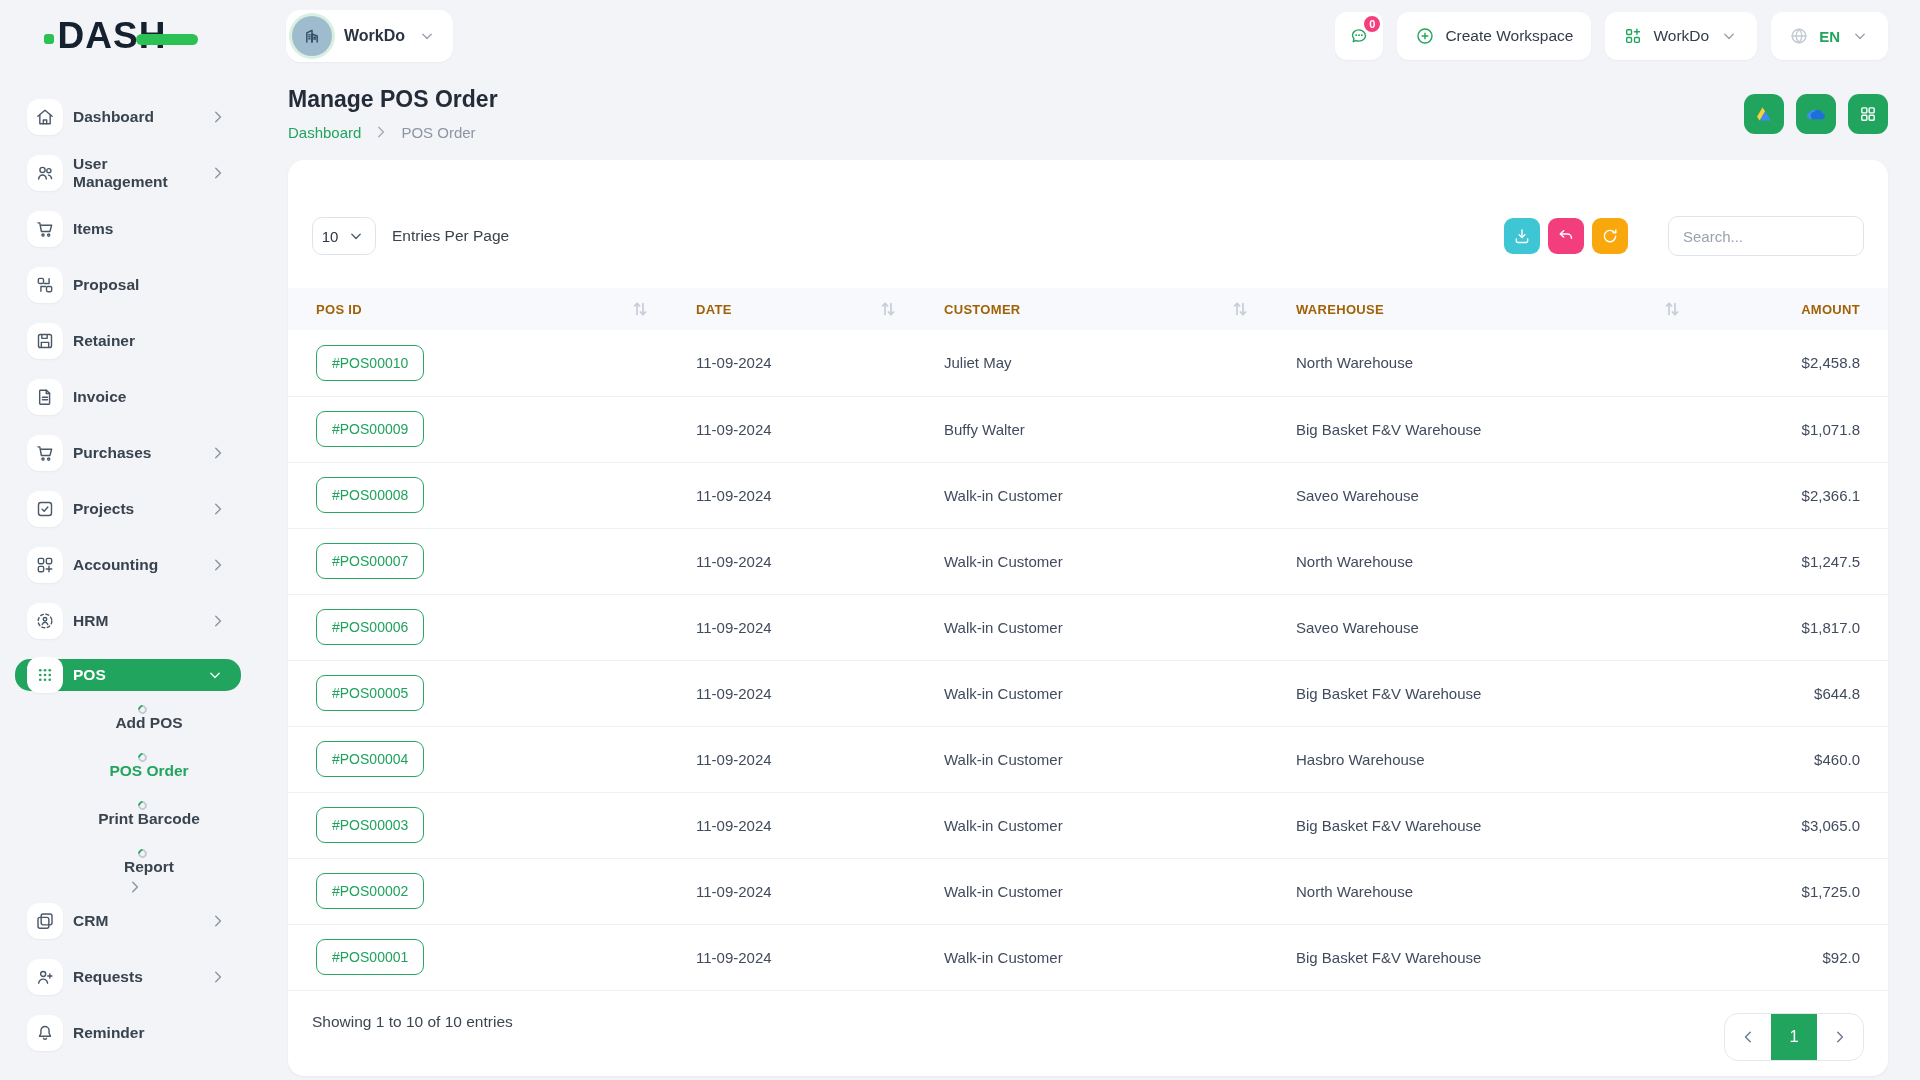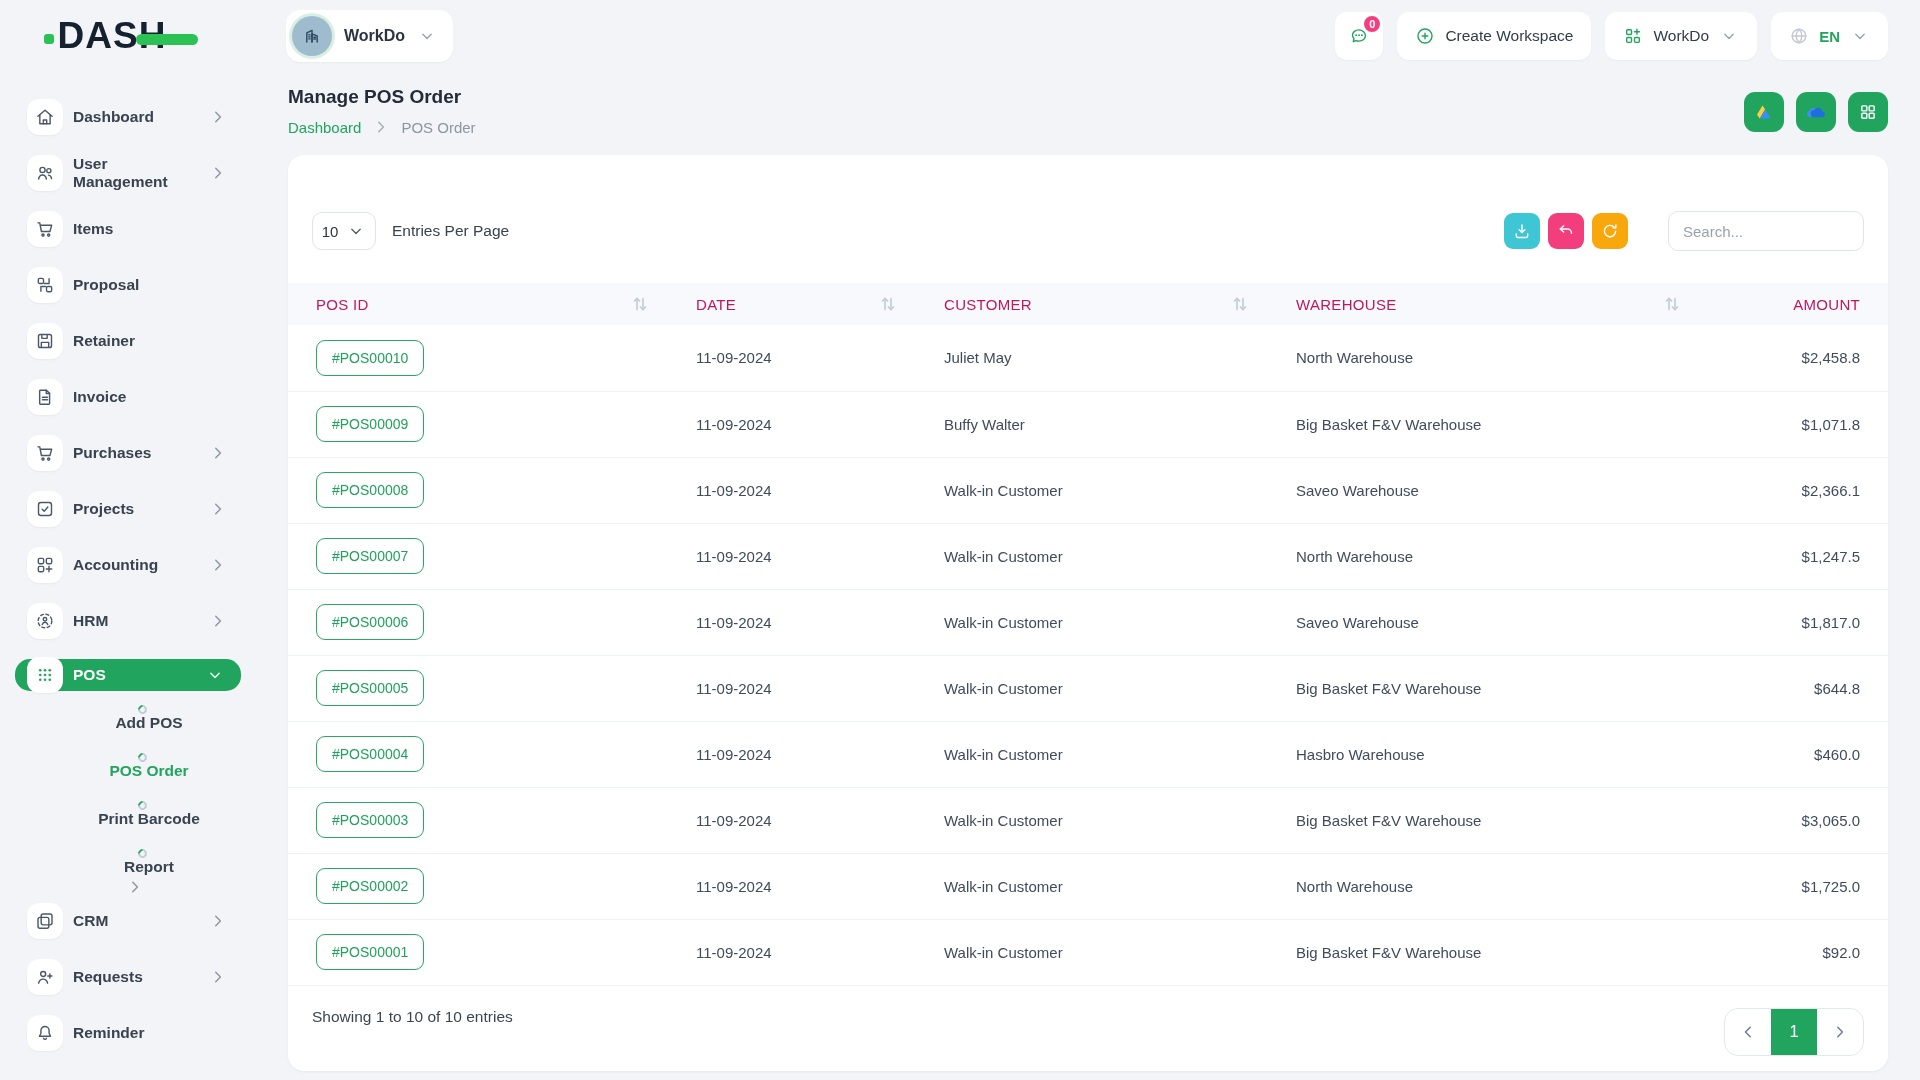--- a/index.html
+++ b/index.html
@@ -45,41 +45,41 @@
   .side-sub{display:flex; align-items:center; height:48px; padding-left:42px; cursor:pointer;flex-direction:column;}
   .bullet{width:9px; height:9px; border-radius:50%; border:2px solid #c2cbd4; border-left-color:var(--green); transform:rotate(45deg); margin-right:14px;}
   .sub-label{font-size:15.5px; font-weight:600; color:#3a444f; flex:1;}
   .side-sub.active .sub-label{color:var(--green);}
   .side-sub .side-chev{margin-right:28px;}
   .subgroup{margin-bottom:6px;}
 
   
   .main{margin-left:256px; padding:0 32px; height:1008px;}
   .page-head{display:flex; align-items:center; justify-content:space-between; margin-top:14px;}
-  .page-title{font-size:19px; font-weight:700; color:var(--ink);}
+  .page-title{font-size:23px; font-weight:700; color:var(--ink);}
   .breadcrumb{display:flex; align-items:center; gap:10px; margin-top:9px; font-size:15px;}
   .bc-link{color:var(--green); cursor:pointer;}
   .bc-sep{color:#a6aeba; font-size:13px;}
   .bc-current{color:#8d95a3;}
   .quick-actions{display:flex; gap:12px;}
   .qa-btn{width:40px; height:40px; border-radius:11px; background:var(--green); display:flex; align-items:center; justify-content:center; cursor:pointer;}
 
   .card{margin-top:18px; background:#fff; border-radius:16px; height:916px; box-shadow:0 1px 3px rgba(18,25,40,.05); overflow:hidden;}
   .card-toolbar{display:flex; align-items:center; justify-content:space-between; padding:56px 24px 0 24px; margin-bottom:32px;}
   .tb-left{display:flex; align-items:center; gap:16px;}
   .select-box{width:64px; height:38px; border:1px solid var(--border); border-radius:10px; background:#fff; display:flex; align-items:center; justify-content:center; gap:8px; font-size:15px; color:#2d3642; cursor:pointer;}
   .select-box .chev{color:#55606e;}
   .entries-label{font-size:15.5px; color:#39424e;}
   .tb-right{display:flex; align-items:center; gap:22px;}
   .tb-btn{width:36px; height:36px; border-radius:9px; display:flex; align-items:center; justify-content:center; color:#fff; cursor:pointer;}
   .search-input{width:196px; height:40px; margin-left:18px; border:1px solid var(--border); border-radius:10px; padding:0 14px; font-size:15px; color:#39424e; outline:none; font-family:"Liberation Sans", sans-serif; background:#fff;}
   .search-input::placeholder{color:#98a1ae;}
 
   table.data{width:100%; border-collapse:collapse;}
-  .data thead th{height:42px; background:#f8f9fd; font-size:15px; font-weight:400; color:#be185d; letter-spacing:.3px; text-align:left; padding:0 16px; white-space:nowrap;}
+  .data thead th{height:42px; background:#f8f9fd; font-size:13px; font-weight:700; color:#a16207; letter-spacing:.3px; text-align:left; padding:0 16px; white-space:nowrap;}
   .th-inner{display:flex; align-items:center; width:100%;}
   .sort-ic{margin-left:auto; margin-right:14px; color:#c7cdd8;}
   th.col-right .th-inner{justify-content:flex-end;}
   .data th:first-child, .data td:first-child{padding-left:28px;}
   .data th:last-child, .data td:last-child{padding-right:28px; text-align:right;}
   .data tbody td{height:66px; border-bottom:1px solid var(--line); font-size:15px; color:var(--text); padding:0 16px;}
   .pos-badge{display:inline-block; padding:9px 15px; border:1px solid #28a765; border-radius:9px; color:#1fa35c; font-size:14px; background:#fff; cursor:pointer;}
   td.amount{color:#39424e;}
 
   .card-footer{display:flex; align-items:flex-start; justify-content:space-between; padding:22px 24px 0 24px;}

